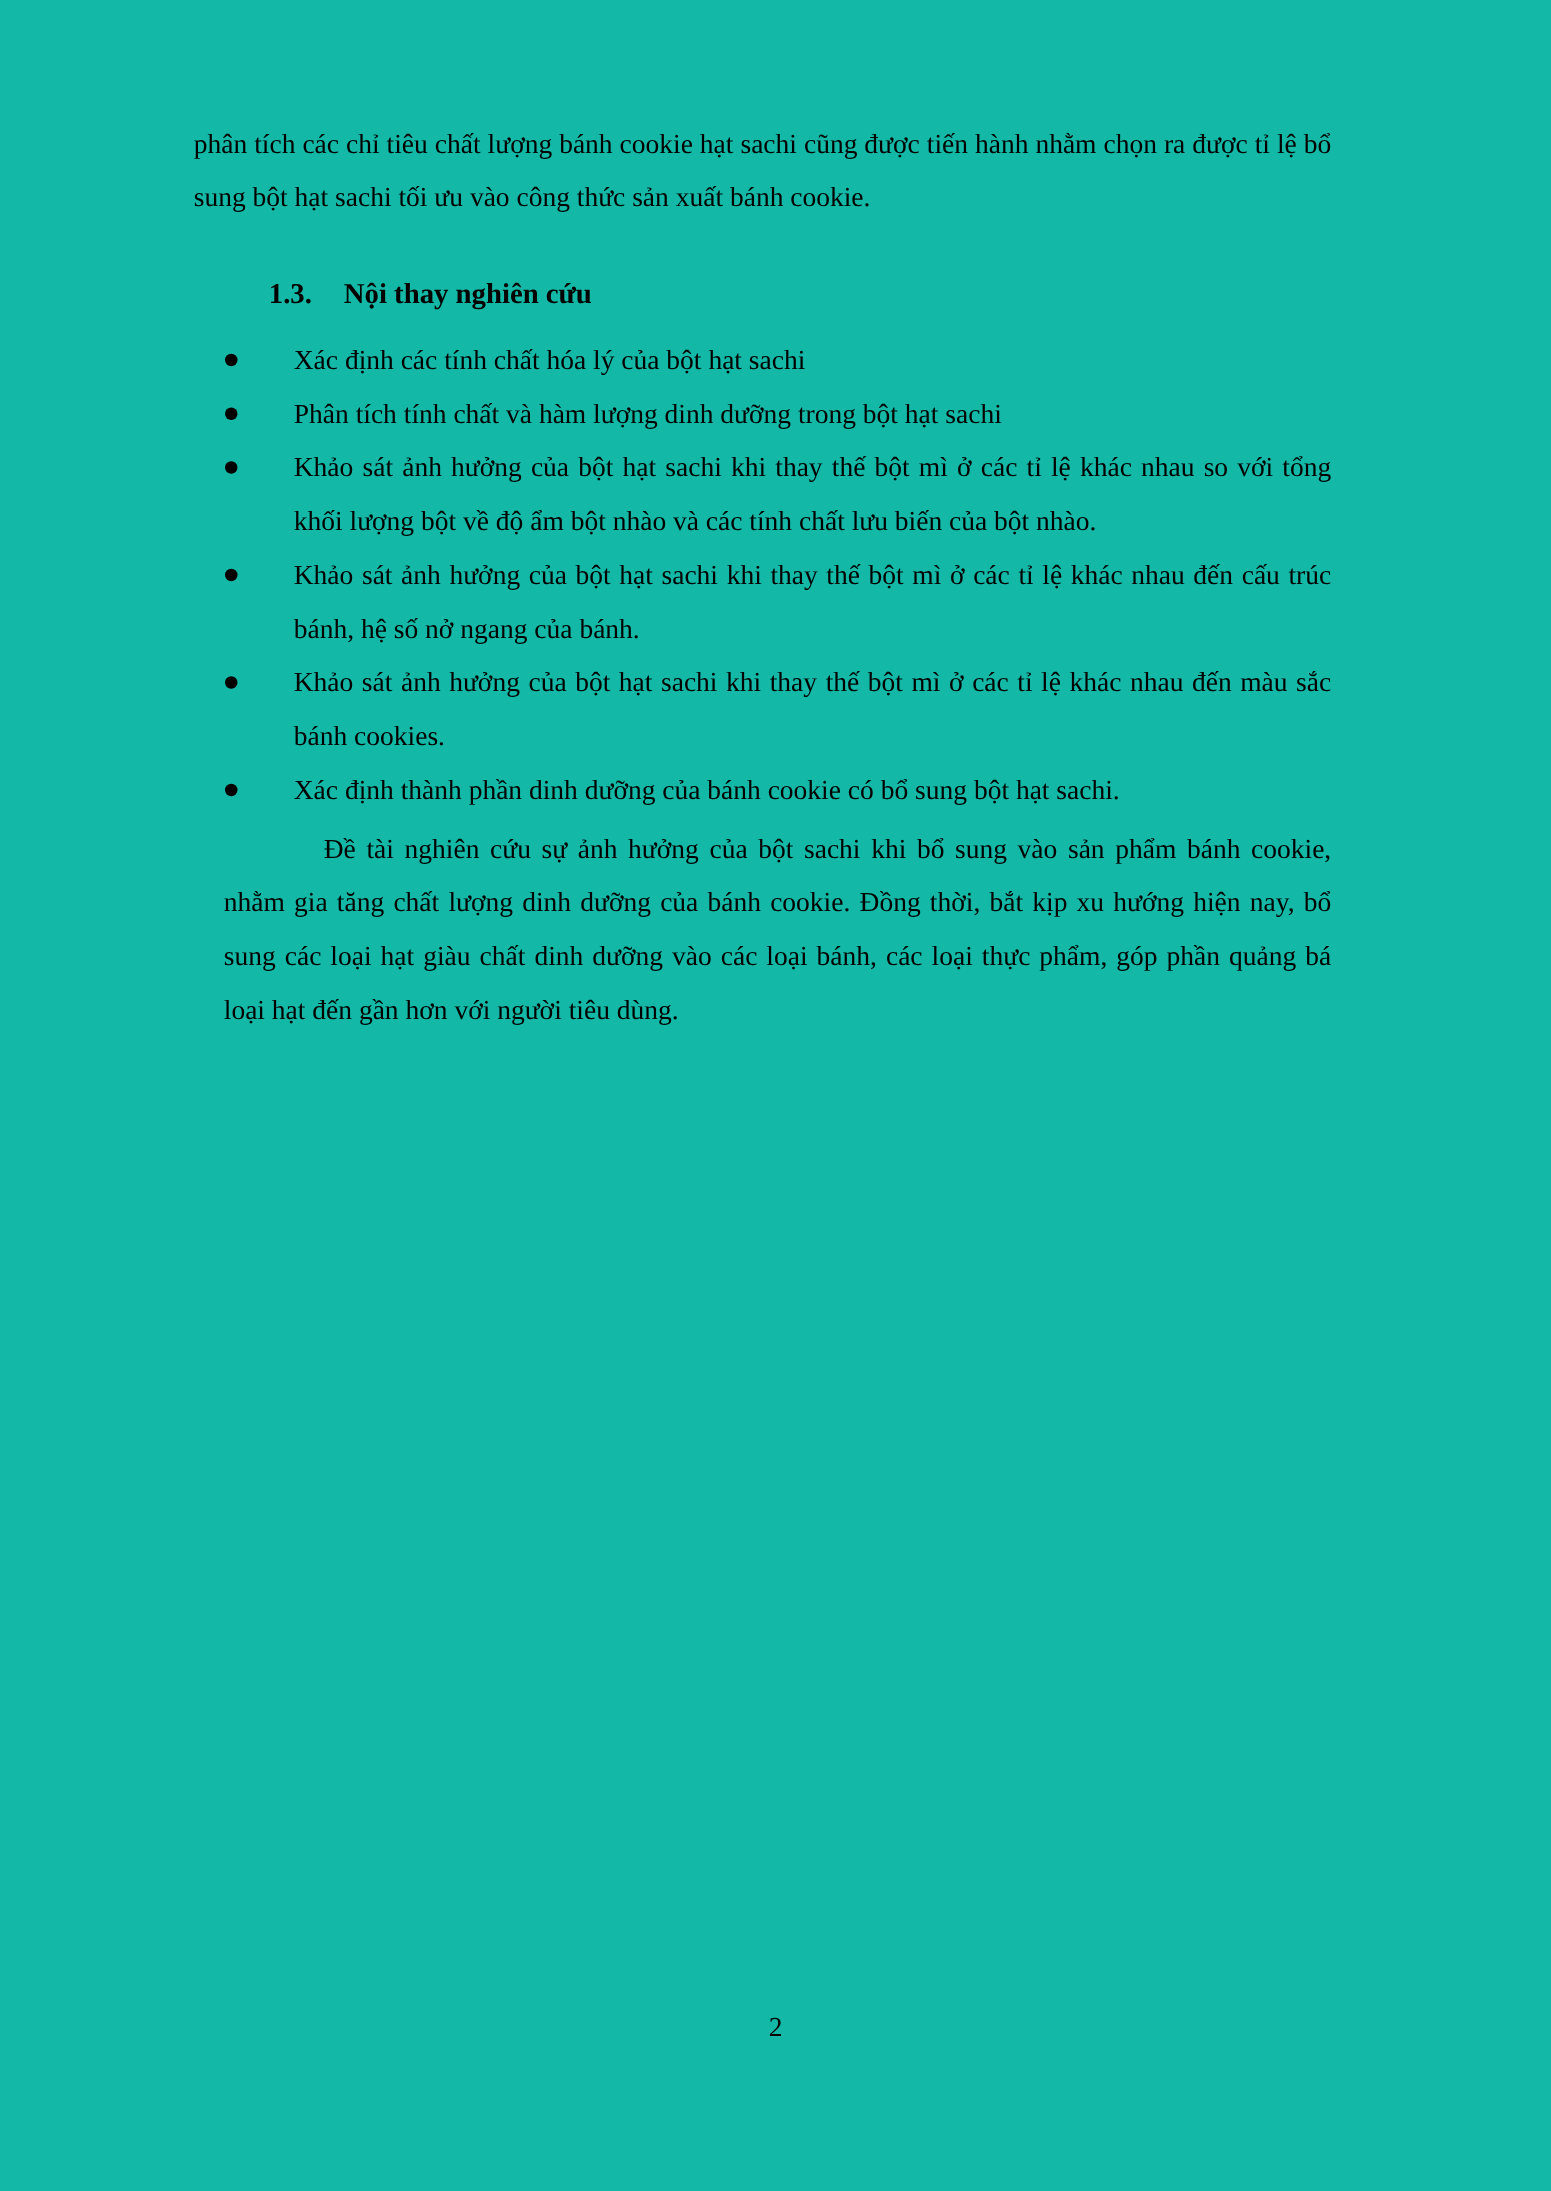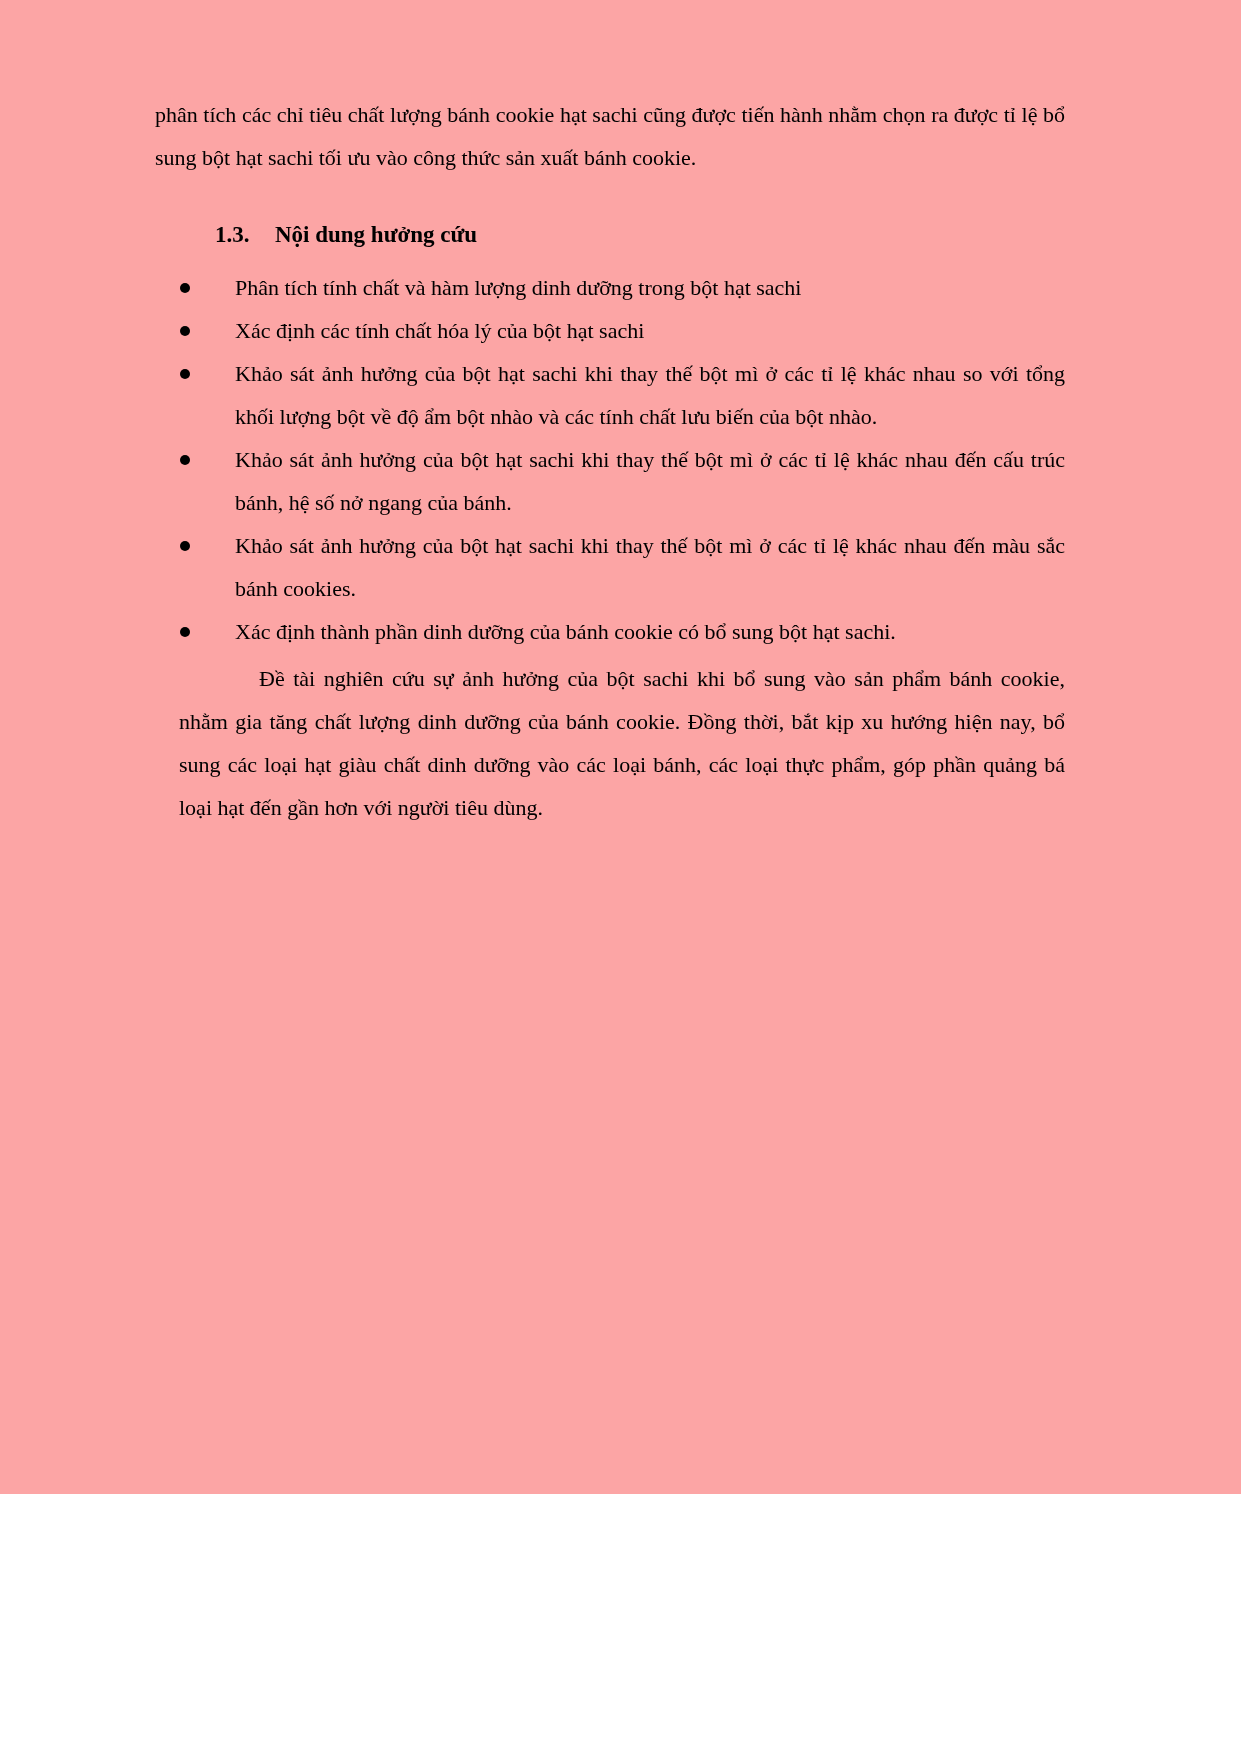--- a/index.html
+++ b/index.html
@@ -4,22 +4,22 @@
 <style>
   * { margin: 0; padding: 0; box-sizing: border-box; }
   html, body {
     background: #ffffff;
     font-family: "Liberation Serif", "DejaVu Serif", serif;
     color: #000000;
   }
   .page {
     position: relative;
     width: 1241px;
-    height: 1494px;
-    background: #fca5a5;
+    height: 1753px;
+    background: #14b8a6;
     overflow: hidden;
   }
   .content {
     position: absolute;
     left: 155px;
     top: 93px;
     width: 910px;
     font-size: 22px;
     line-height: 43px;
   }
@@ -75,30 +75,30 @@
   }
 </style>
 </head>
 <body>
 
 <div class="page">
   <div class="content">
 
     <p class="para">phân tích các chỉ tiêu chất lượng bánh cookie hạt sachi cũng được tiến hành nhằm chọn ra được tỉ lệ bổ sung bột hạt sachi tối ưu vào công thức sản xuất bánh cookie.</p>
 
-    <h2 class="section-heading h13"><span class="h-num">1.3.</span><span class="h-title">Nội dung hưởng cứu</span></h2>
+    <h2 class="section-heading h13"><span class="h-num">1.3.</span><span class="h-title">Nội thay nghiên cứu</span></h2>
 
     <ul class="bullet-list">
       <li>
         <span class="bullet-dot"></span>
-        <span>Phân tích tính chất và hàm lượng dinh dưỡng trong bột hạt sachi</span>
+        <span>Xác định các tính chất hóa lý của bột hạt sachi</span>
       </li>
       <li>
         <span class="bullet-dot"></span>
-        <span>Xác định các tính chất hóa lý của bột hạt sachi</span>
+        <span>Phân tích tính chất và hàm lượng dinh dưỡng trong bột hạt sachi</span>
       </li>
       <li>
         <span class="bullet-dot"></span>
         <span>Khảo sát ảnh hưởng của bột hạt sachi khi thay thế bột mì ở các tỉ lệ khác nhau so với tổng khối lượng bột về độ ẩm bột nhào và các tính chất lưu biến của bột nhào.</span>
       </li>
       <li>
         <span class="bullet-dot"></span>
         <span>Khảo sát ảnh hưởng của bột hạt sachi khi thay thế bột mì ở các tỉ lệ khác nhau đến cấu trúc bánh, hệ số nở ngang của bánh.</span>
       </li>
       <li>

